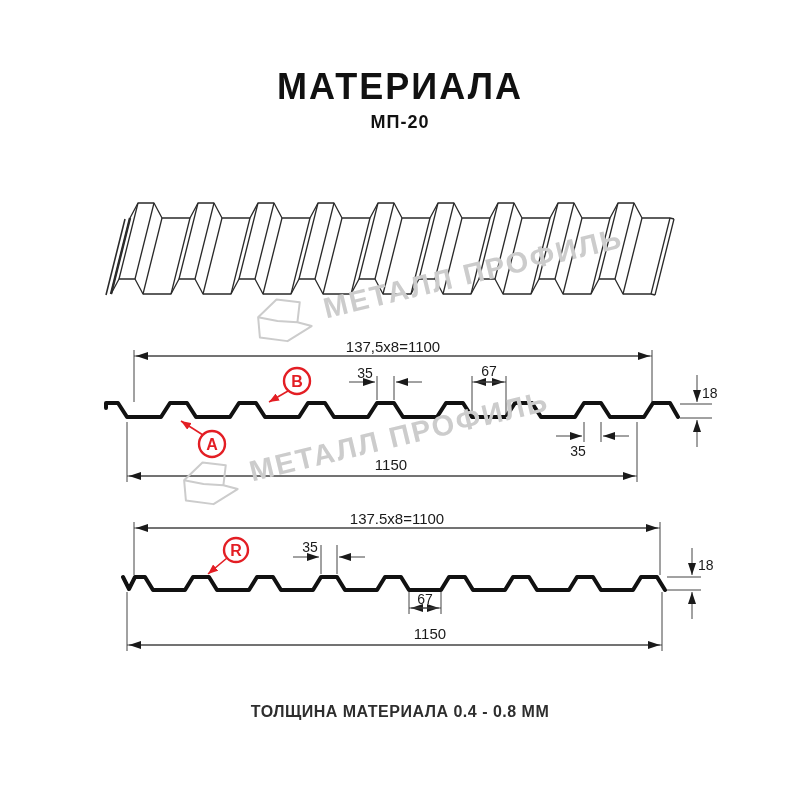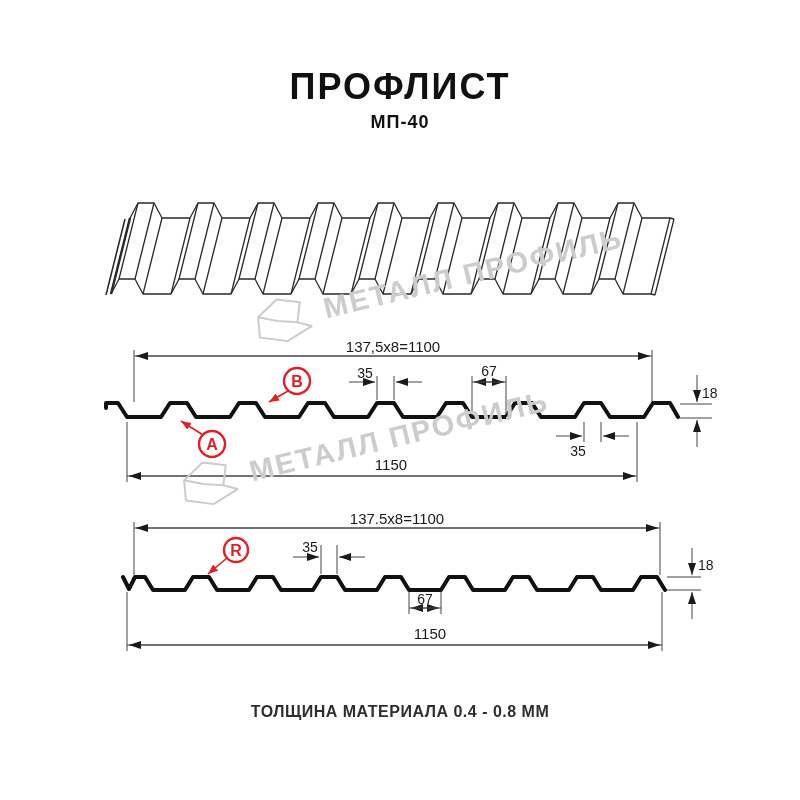--- a/index.html
+++ b/index.html
@@ -31,22 +31,22 @@
   svg text { font-family:"Liberation Sans", sans-serif; fill:#1a1a1a; }
   .dimtxt { font-size:14px; }
   .dimtxt-big { font-size:15px; }
   .lbl { font-size:16px; font-weight:700; fill:#e31e24; }
 </style>
 </head>
 <body>
 
 <div class="page">
 
-  <div class="title">ПРОФЛИСТ</div>
-  <div class="subtitle">МП-40</div>
+  <div class="title">МАТЕРИАЛА</div>
+  <div class="subtitle">МП-20</div>
 
   <svg class="sheet3d" style="left:95px; top:192px;" width="620" height="145" viewBox="0 0 620 145">
     <g stroke="#2a2a2a" stroke-width="1.3" fill="none" stroke-linejoin="round">
 
       <polyline points="35,26 43,11 59,11 67,26 95,26 103,11 119,11 127,26 155,26 163,11 179,11 187,26 215,26 223,11 239,11 247,26 275,26 283,11 299,11 307,26 335,26 343,11 359,11 367,26 395,26 403,11 419,11 427,26 455,26 463,11 479,11 487,26 515,26 523,11 539,11 547,26 575,26 579,27"></polyline>
 
       <polyline points="16,102 24,87 40,87 48,102 76,102 84,87 100,87 108,102 136,102 144,87 160,87 168,102 196,102 204,87 220,87 228,102 256,102 264,87 280,87 288,102 316,102 324,87 340,87 348,102 376,102 384,87 400,87 408,102 436,102 444,87 460,87 468,102 496,102 504,87 520,87 528,102 556,102 560,103"></polyline>
 
       <line x1="16" y1="102" x2="35" y2="26"></line>
         <line x1="24" y1="87" x2="43" y2="11"></line>

